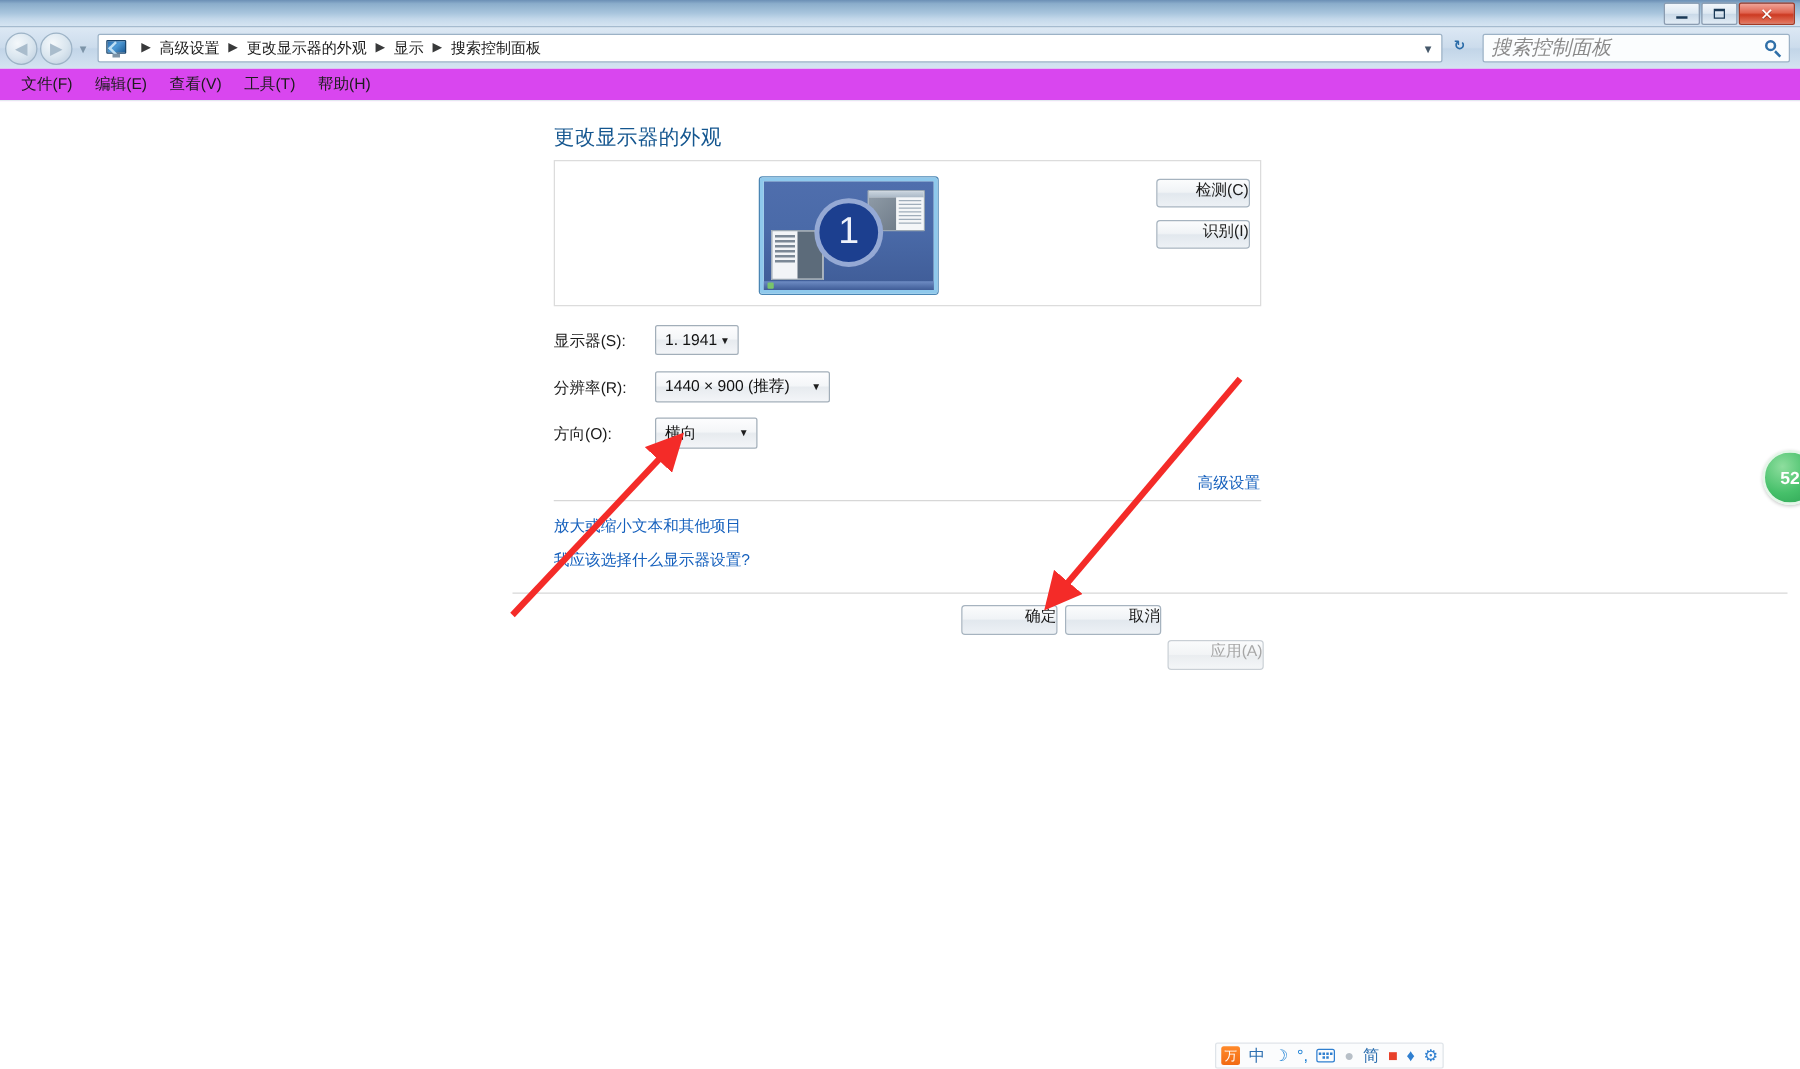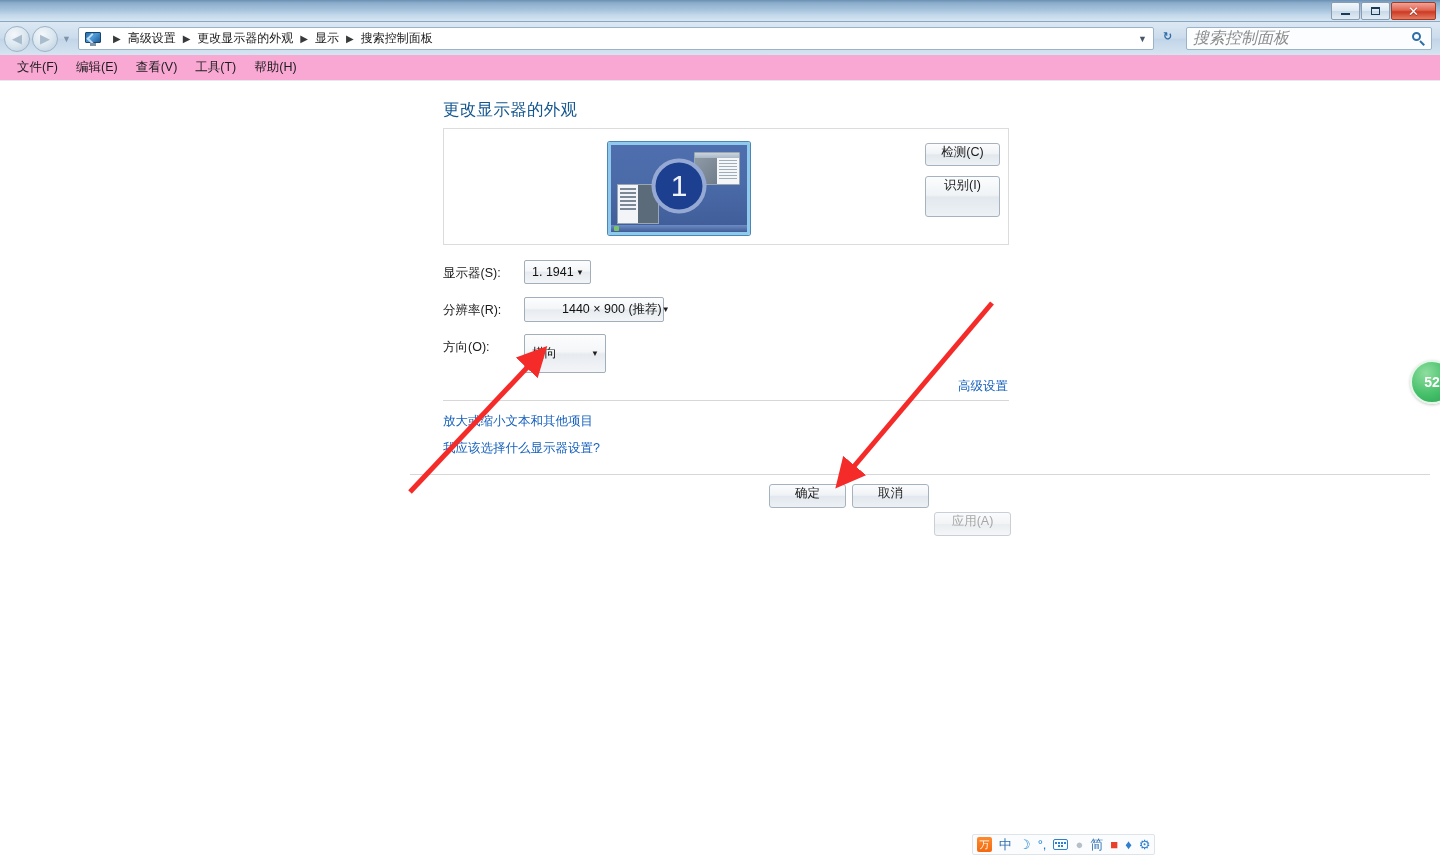--- a/index.html
+++ b/index.html
@@ -90,21 +90,21 @@
     display: flex; align-items: center; padding: 0 6px;
   }
   .searchbox .ph { flex: 1; font-size: 16px; color: #8a8a8a; font-style: italic; }
   .mag { position: relative; width: 13px; height: 13px; flex: none; }
   .mag .ring { position: absolute; left: 0; top: 0; width: 9px; height: 9px; border: 2px solid #2f6fa8; border-radius: 50%; }
   .mag .hdl { position: absolute; left: 8px; top: 8px; width: 6px; height: 2px; background: #2f6fa8; transform: rotate(45deg); transform-origin: left center; }
 
   
   .menubar {
     position: absolute; left: 0; top: 55px; width: 1440px; height: 26px;
-    background: #f9a8d4; border-bottom: 1px solid #e3e9ef;
+    background: #d946ef; border-bottom: 1px solid #e3e9ef;
     display: flex; align-items: center; padding-left: 8px;
   }
   .menuitem { font-size: 12.5px; color: #1c1c1c; padding: 3px 9px; }
 
   
   .content { position: absolute; left: 0; top: 81px; width: 1440px; height: 774px; background: #fff; }
 
   .page-title {
     position: absolute; left: 443px; top: 99px;
     font-size: 16.5px; color: #14568f; letter-spacing: .3px;
@@ -145,44 +145,44 @@
   .mon-list .col2 { flex: 1; background: #5c6b7a; }
   .mon-taskbar {
     position: absolute; left: 0; bottom: 0; width: 100%; height: 7px;
     background: linear-gradient(to bottom, #6e8cc4, #3f5c97);
   }
   .mon-taskbar .tb-ico { position: absolute; left: 3px; top: 1px; width: 5px; height: 5px; background: #79c46a; border-radius: 1px; }
 
   .btn {
     border: 1px solid #a6b3bf; border-radius: 3px;
     background: linear-gradient(to bottom, #fbfcfd 0%, #f0f3f6 46%, #e2e8ee 52%, #edf1f5 100%);
-    font-size: 12.5px; color: #1a1a1a; text-align: center;
+    font-size: 12.5px; color: #1a1a1a; text-align: right;
     font-family: "Liberation Sans", sans-serif;
   }
   .btn-detect { position: absolute; right: 8px; top: 14px; width: 75px; height: 23px; }
-  .btn-identify { position: absolute; right: 8px; top: 47px; width: 75px; height: 41px; }
+  .btn-identify { position: absolute; right: 8px; top: 47px; width: 75px; height: 23px; }
 
   .field-label { position: absolute; font-size: 12.5px; color: #1a1a1a; }
   .lbl-monitor { left: 443px; top: 265px; }
   .lbl-resolution { left: 443px; top: 302px; }
   .lbl-orientation { left: 443px; top: 339px; text-align: right; }
 
   .combo {
     position: absolute; border: 1px solid #a2aeb9; border-radius: 2px;
     background: linear-gradient(to bottom, #fdfdfe 0%, #f4f6f8 45%, #e7ebef 52%, #f3f5f8 100%);
     display: flex; align-items: center; font-size: 12.5px; color: #111;
   }
   .combo .val { padding-left: 7px; flex: 1; white-space: nowrap; }
   .combo .cb-arrow {
     width: 16px; display: flex; align-items: center; justify-content: center;
     color: #1d1d1d; font-size: 8px; padding-right: 4px;
   }
   .combo-monitor { left: 524px; top: 260px; width: 67px; height: 24px; }
-  .combo-resolution { left: 524px; top: 297px; width: 140px; height: 25px; padding-left: 30px; }
-  .combo-orientation { left: 524px; top: 334px; width: 82px; height: 39px; }
+  .combo-resolution { left: 524px; top: 297px; width: 140px; height: 25px; }
+  .combo-orientation { left: 524px; top: 334px; width: 82px; height: 25px; }
 
   .link { position: absolute; font-size: 12.5px; color: #1560bd; cursor: pointer; }
   .link-advanced { left: 958px; top: 378px; }
   .link-textsize { left: 443px; top: 413px; }
   .link-whichsetting { left: 443px; top: 440px; }
 
   .hr { position: absolute; height: 1px; background: #d7d7d7; }
   .hr1 { left: 443px; top: 400px; width: 566px; }
   .hr2 { left: 410px; top: 474px; width: 1020px; }
 

